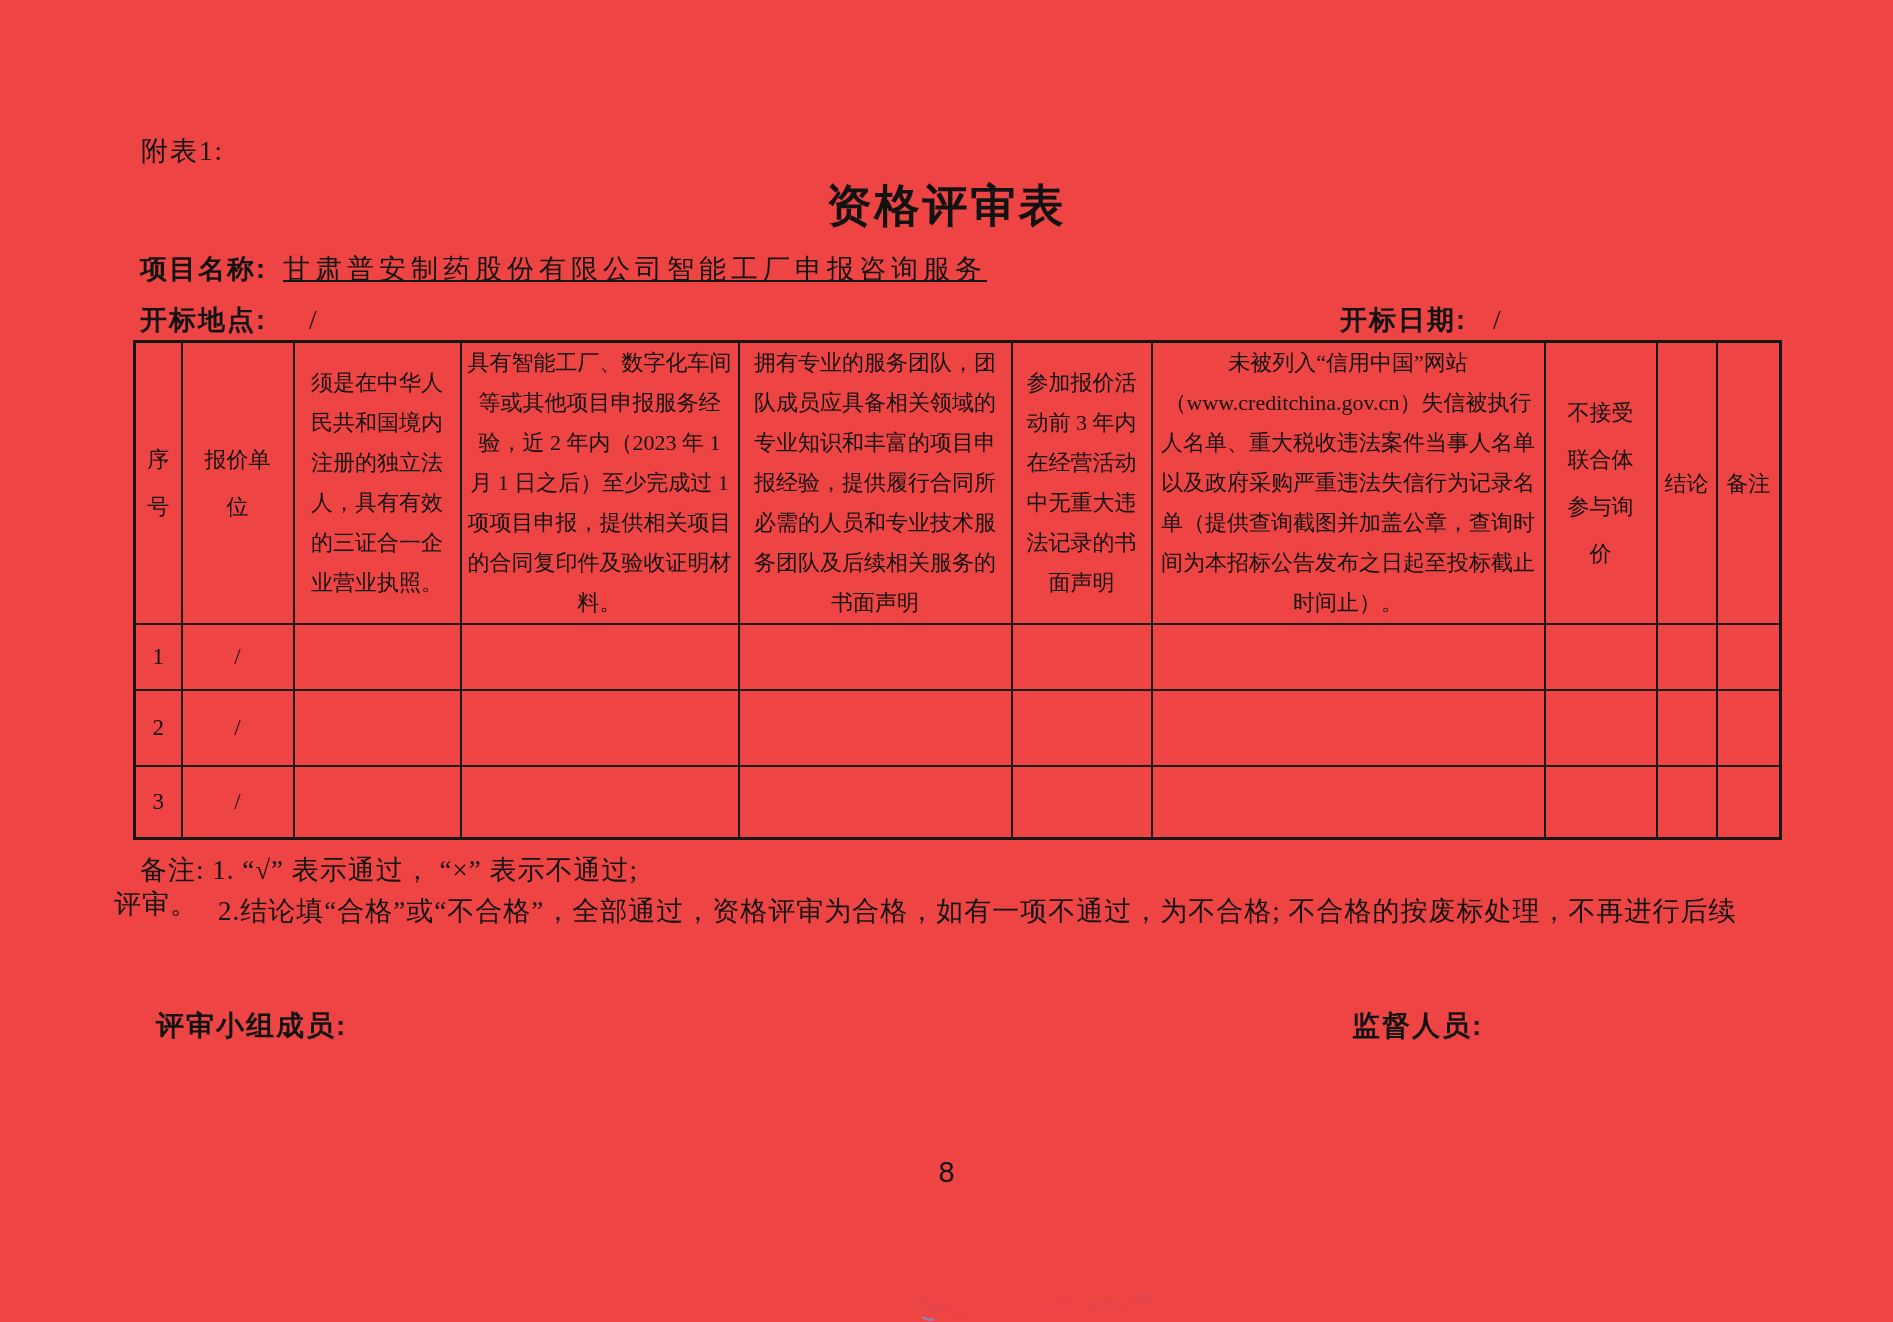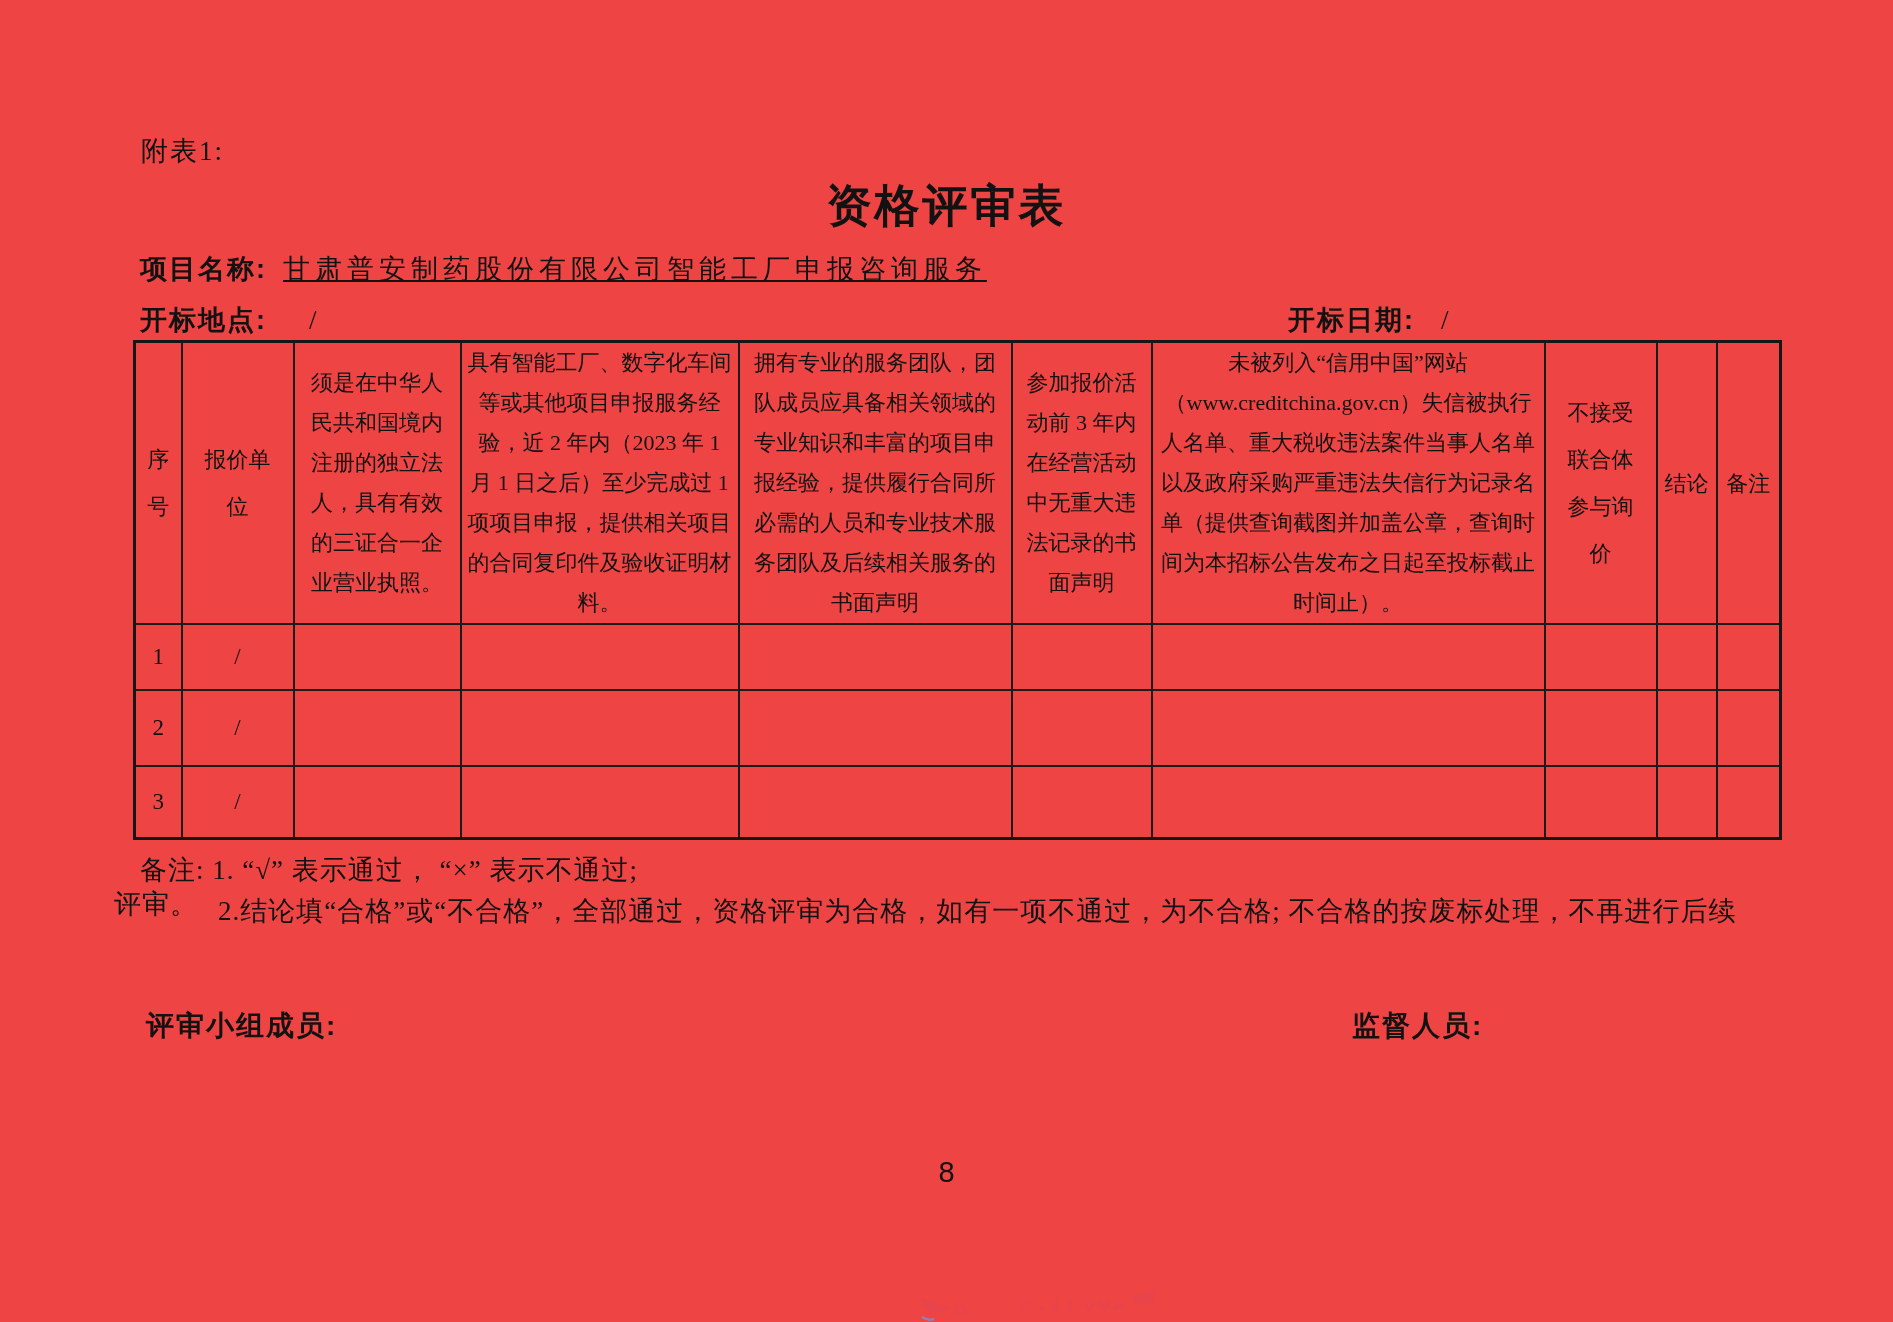--- a/index.html
+++ b/index.html
@@ -27,21 +27,21 @@
   .meta-line { position: absolute; font-size: 27px; white-space: nowrap; }
   .lbl-strong {
     font-weight: bold;
     font-family: "Liberation Sans", sans-serif;
     letter-spacing: 2px;
   }
   .meta-project { left: 140px; top: 251px; }
   .meta-project .val { margin-left: 16px; letter-spacing: 5px; text-decoration: underline; }
   .meta-loc { left: 140px; top: 302px; }
   .meta-loc .val { margin-left: 42px; }
-  .meta-date { left: 1288px; top: 302px; }
+  .meta-date { left: 1340px; top: 302px; }
   .meta-date .val { margin-left: 26px; }
 
   table.qual-table {
     position: absolute; left: 133px; top: 340px;
     width: 1646px;
     border-collapse: collapse;
     table-layout: fixed;
     border: 3px solid #161616;
   }
   table.qual-table td {
@@ -66,21 +66,21 @@
   .note-2 { left: 218px; top: 893px; }
   .note-3 { left: 114px; top: 886px; }
   .note-4 { left: 218px; top: 975px; }
 
   .sign-label {
     position: absolute; top: 1007px;
     font-size: 28px; font-weight: bold;
     font-family: "Liberation Sans", sans-serif;
     letter-spacing: 2px;
   }
-  .sign-review { left: 146px; }
+  .sign-review { left: 156px; }
   .sign-supervisor { left: 1352px; }
 
   .page-number {
     position: absolute; left: 0; right: 0; top: 1156px;
     text-align: center; font-size: 29px;
     font-family: "Liberation Sans", sans-serif;
   }
   .stamp-fragments {
     position: absolute; left: 918px; top: 1289px;
     width: 245px; height: 33px;

